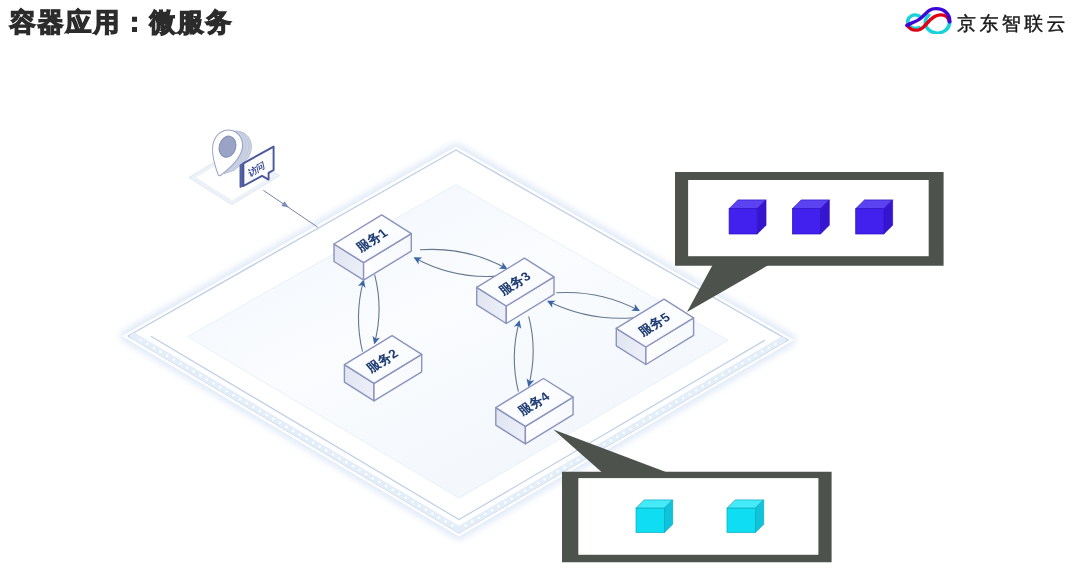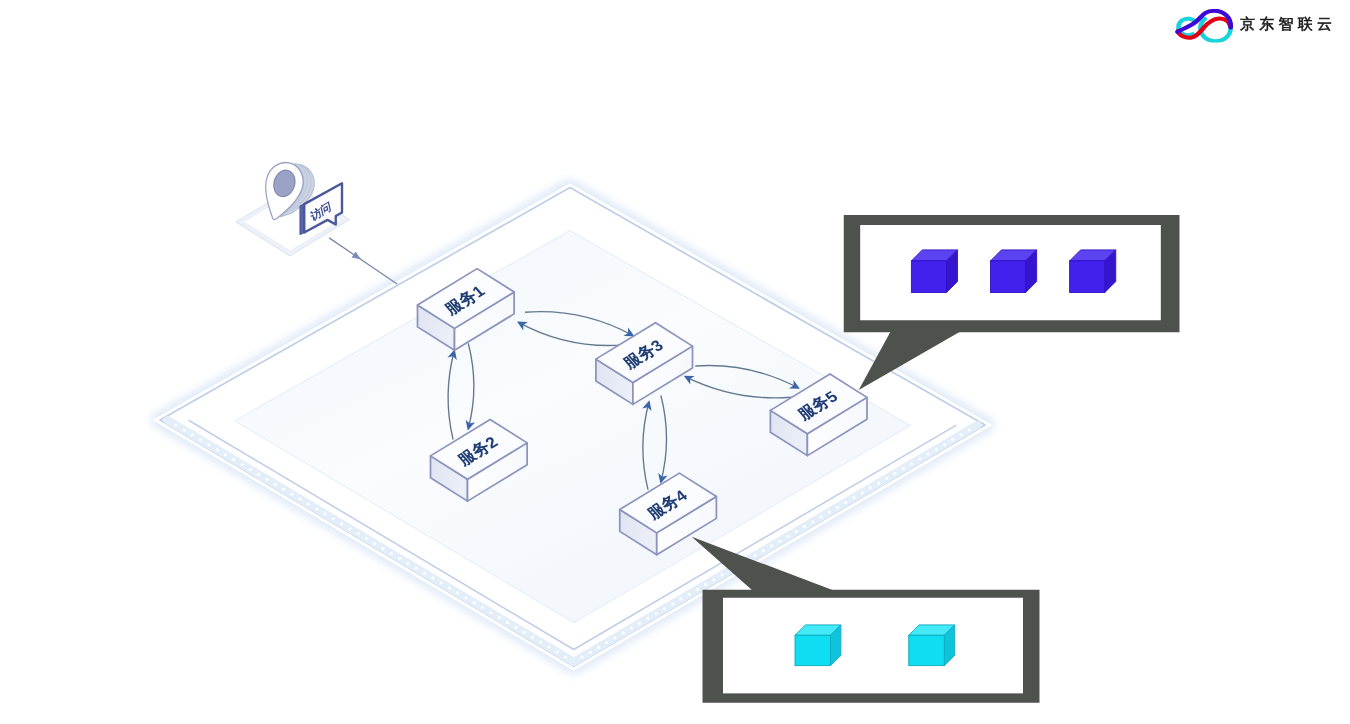--- a/index.html
+++ b/index.html
@@ -1,28 +1,29 @@
 <!DOCTYPE html>
 <html><head>
 <meta charset="utf-8">
 <style>
   html,body{margin:0;padding:0;}
   body{width:1080px;height:579px;background:#ffffff;font-family:"Liberation Sans",sans-serif;overflow:hidden;position:relative;}
   #slide{position:absolute;left:0;top:0;width:1080px;height:579px;background:#fff;}
   .title{position:absolute;left:9.5px;top:8px;font-size:26px;font-weight:bold;color:#2b2b2b;letter-spacing:2.0px;line-height:1.1;-webkit-text-stroke:1.25px #2b2b2b;}
   .brand{position:absolute;right:11px;top:7px;display:flex;align-items:flex-start;gap:5px;}
-  .brand-text{font-size:12px;font-weight:500;color:#1a1a1a;letter-spacing:3.4px;margin-top:4px;-webkit-text-stroke:0.45px #1a1a1a;}
+  .brand-text{font-size:19px;font-weight:500;color:#1a1a1a;letter-spacing:3.4px;margin-top:4px;-webkit-text-stroke:0.45px #1a1a1a;}
   svg.stage{position:absolute;left:0;top:0;width:1080px;height:579px;display:block;}
   text.svclabel{font-family:"Liberation Sans",sans-serif;font-size:13px;font-weight:bold;fill:#1f3d73;}
   text.bubblelabel{font-family:"Liberation Sans",sans-serif;font-size:9.2px;font-weight:bold;fill:#3a4a92;}
 </style>
 </head>
 <body>
 
 <div id="slide">
+  <div class="title">容器应用：微服务</div>
   <div class="brand">
     <svg width="47" height="27" viewBox="0 0 47 31" preserveAspectRatio="none" style="margin-bottom:0px;">
         <g>
 <path d="M 16.4 12.2 A 7.6 7.6 0 1 0 14.0 23.4" fill="none" stroke="#1ad2dc" stroke-width="3.7" stroke-linecap="round"></path>
 <path d="M 23.8 9.3 A 12.1 12.1 0 1 0 42.8 11.6" fill="none" stroke="#1ad2dc" stroke-width="3.7" stroke-linecap="round"></path>
 <path d="M 2.4 20.4 C 3.3 24.4 8.0 27.6 13.4 26.4 C 17.4 25.5 19.6 22.0 22.2 18.4 C 25.4 14.0 29.4 9.2 35.2 9.0 C 40.6 8.8 43.7 12.5 44.5 16.6" fill="none" stroke="#e20012" stroke-width="3.7" stroke-linecap="round"></path>
 <path d="M 2.0 21.2 C 5.6 18.6 9.8 17.4 14.4 14.0 C 21.0 9.2 22.2 2.0 30.8 1.9 C 39.4 1.8 45.0 8.2 44.6 17.1" fill="none" stroke="#3c07d7" stroke-width="3.7" stroke-linecap="round"></path>
 </g>
       </svg>
     <span class="brand-text">京东智联云</span>

